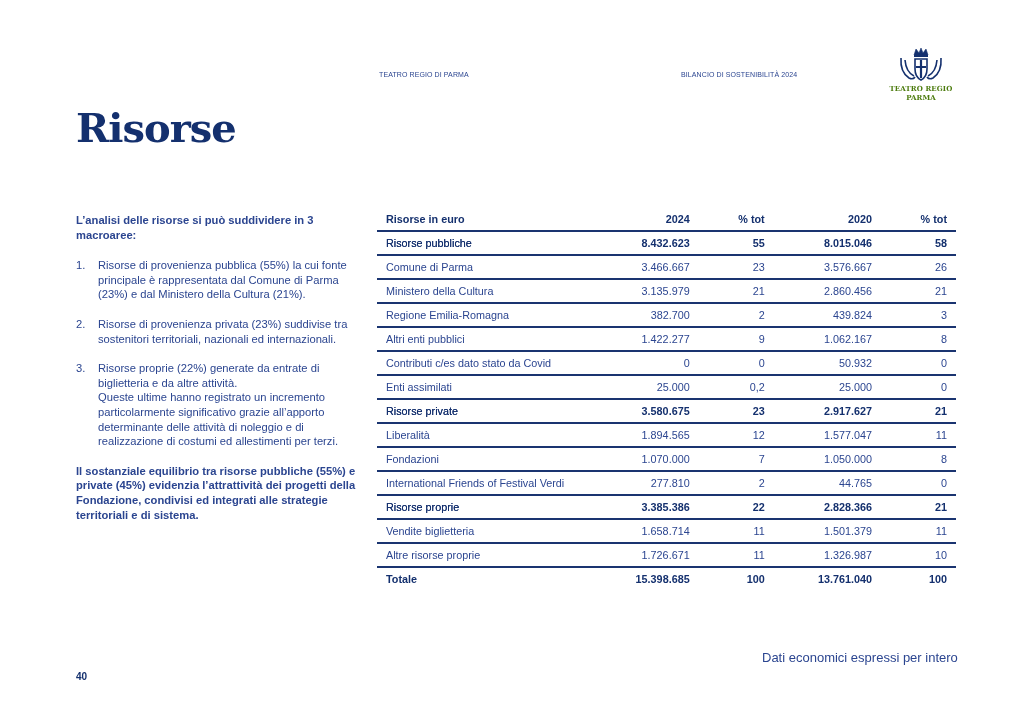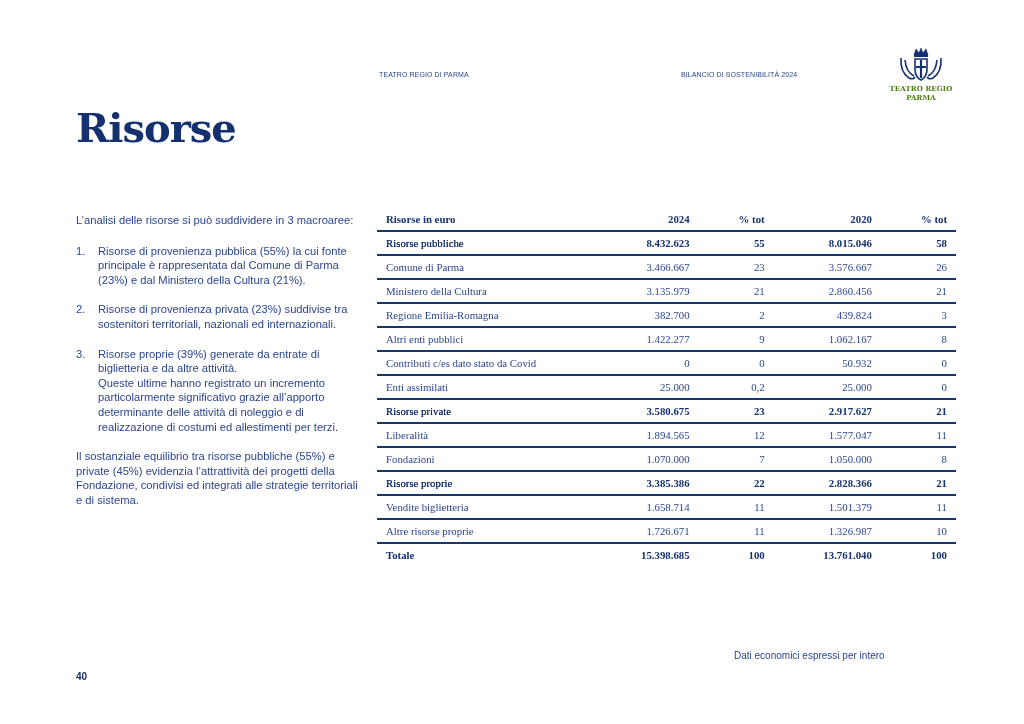--- a/index.html
+++ b/index.html
@@ -7,39 +7,39 @@
       width:1024px; height:724px; background:#ffffff; position:relative; overflow:hidden;
       font-family: "Liberation Sans", sans-serif; color:#1f3a7a;
     }
     .hdr-left { position:absolute; left:379px; top:71px; font-size:7px; color:#2b4590; letter-spacing:0.1px; }
     .hdr-mid { position:absolute; left:681px; top:71px; font-size:7px; color:#2b4590; letter-spacing:0.1px; }
     .logo { position:absolute; left:888px; top:46px; width:66px; text-align:center; color:#4d7c0f; }
     .logo svg { display:block; margin:0 auto; }
     .logo .lt { font-family:"DejaVu Serif", serif; font-weight:bold; font-size:7px; line-height:9px; letter-spacing:0.1px; }
     .title { position:absolute; left:76px; top:104px; font-family:"DejaVu Serif", serif; font-weight:bold; font-size:40px; color:#14306e; letter-spacing:-1px; margin:0; }
     .body-text { position:absolute; left:76px; top:213px; width:285px; font-size:11.2px; line-height:14.6px; color:#2b4590; }
-    .body-text p { margin:0; }
+    .body-text p { margin:0;font-weight:bold; }
     .body-text .intro { margin-bottom:16px; }
     .li { display:flex; margin-bottom:15px; }
     .li .num { width:22px; flex:none; }
     .li .txt { flex:1; }
     .body-text .closing { margin-top:13px; }
 
-    table.res { position:absolute; left:377px; top:208px; width:579px; border-collapse:collapse; font-size:10.8px; color:#2b4590;font-family:Liberation Serif, serif; }
+    table.res { position:absolute; left:377px; top:208px; width:579px; border-collapse:collapse; font-size:10.8px; color:#2b4590; }
     table.res th { font-weight:bold; color:#14306e; height:22px; padding:0 9px; text-align:right; border-bottom:2px solid #1a3470; }
     table.res th:first-child { text-align:left; }
     table.res td { height:22px; padding:0 9px; text-align:right; border-bottom:2px solid #1a3470; }
     table.res td:first-child { text-align:left; }
     table.res tr.sub td { font-weight:normal; }
     table.res tr.bold td { color:#14306e; }
     table.res tr.bold td:first-child { font-weight:normal; color:#14306e; text-shadow:0 0 0.4px #14306e; }
     table.res tr.bold td.n { font-weight:bold; }
     table.res tr.total td { font-weight:bold; color:#14306e; border-bottom:none; }
     .c1 { width:200px; } .c2 { width:100px; } .c3 { width:70px; } .c4 { width:100px; } .c5 { width:70px; }
-    .note { position:absolute; left:734px; top:650px; font-size:10px; color:#2b4590; }
+    .note { position:absolute; left:762px; top:650px; font-size:13px; color:#2b4590; }
     .pgnum { position:absolute; left:76px; top:671px; font-size:10px; color:#14306e; font-weight:bold; }
   </style>
 </head>
 <body>
 
 <div class="hdr-left">TEATRO REGIO DI PARMA</div>
 <div class="hdr-mid">BILANCIO DI SOSTENIBILITÀ 2024</div>
 
 <div class="logo">
   <svg width="48" height="38" viewBox="0 0 48 38">
@@ -66,21 +66,21 @@
     <span class="num">1.</span>
     <span class="txt">Risorse di provenienza pubblica (55%) la cui fonte principale è rappresentata dal Comune di Parma (23%) e dal Ministero della Cultura (21%).</span>
   </div>
   <div class="li">
     <span class="num">2.</span>
     <span class="txt">Risorse di provenienza privata (23%) suddivise tra sostenitori territoriali, nazionali ed internazionali.</span>
   </div>
   <div class="li">
     <span class="num">3.</span>
     <span class="txt">
-      <span style="display:block">Risorse proprie (39%) generate da entrate di biglietteria e da altre attività.</span>
+      <span style="display:block">Risorse proprie (22%) generate da entrate di biglietteria e da altre attività.</span>
       <span style="display:block">Queste ultime hanno registrato un incremento particolarmente significativo grazie all’apporto determinante delle attività di noleggio e di realizzazione di costumi ed allestimenti per terzi.</span>
     </span>
   </div>
   <p class="closing">Il sostanziale equilibrio tra risorse pubbliche (55%) e private (45%) evidenzia l’attrattività dei progetti della Fondazione, condivisi ed integrati alle strategie territoriali e di sistema.</p>
 </div>
 
 <table class="res">
   <colgroup>
       <col class="c1">
       <col class="c2">
@@ -161,20 +161,27 @@
         <td class="n">1.577.047</td>
         <td class="n">11</td>
       </tr>
       <tr class="sub">
         <td>Fondazioni</td>
         <td class="n">1.070.000</td>
         <td class="n">7</td>
         <td class="n">1.050.000</td>
         <td class="n">8</td>
       </tr>
+      <tr class="sub">
+        <td>International Friends of Festival Verdi</td>
+        <td class="n">277.810</td>
+        <td class="n">2</td>
+        <td class="n">44.765</td>
+        <td class="n">0</td>
+      </tr>
       <tr class="bold">
         <td>Risorse proprie</td>
         <td class="n">3.385.386</td>
         <td class="n">22</td>
         <td class="n">2.828.366</td>
         <td class="n">21</td>
       </tr>
       <tr class="sub">
         <td>Vendite biglietteria</td>
         <td class="n">1.658.714</td>

